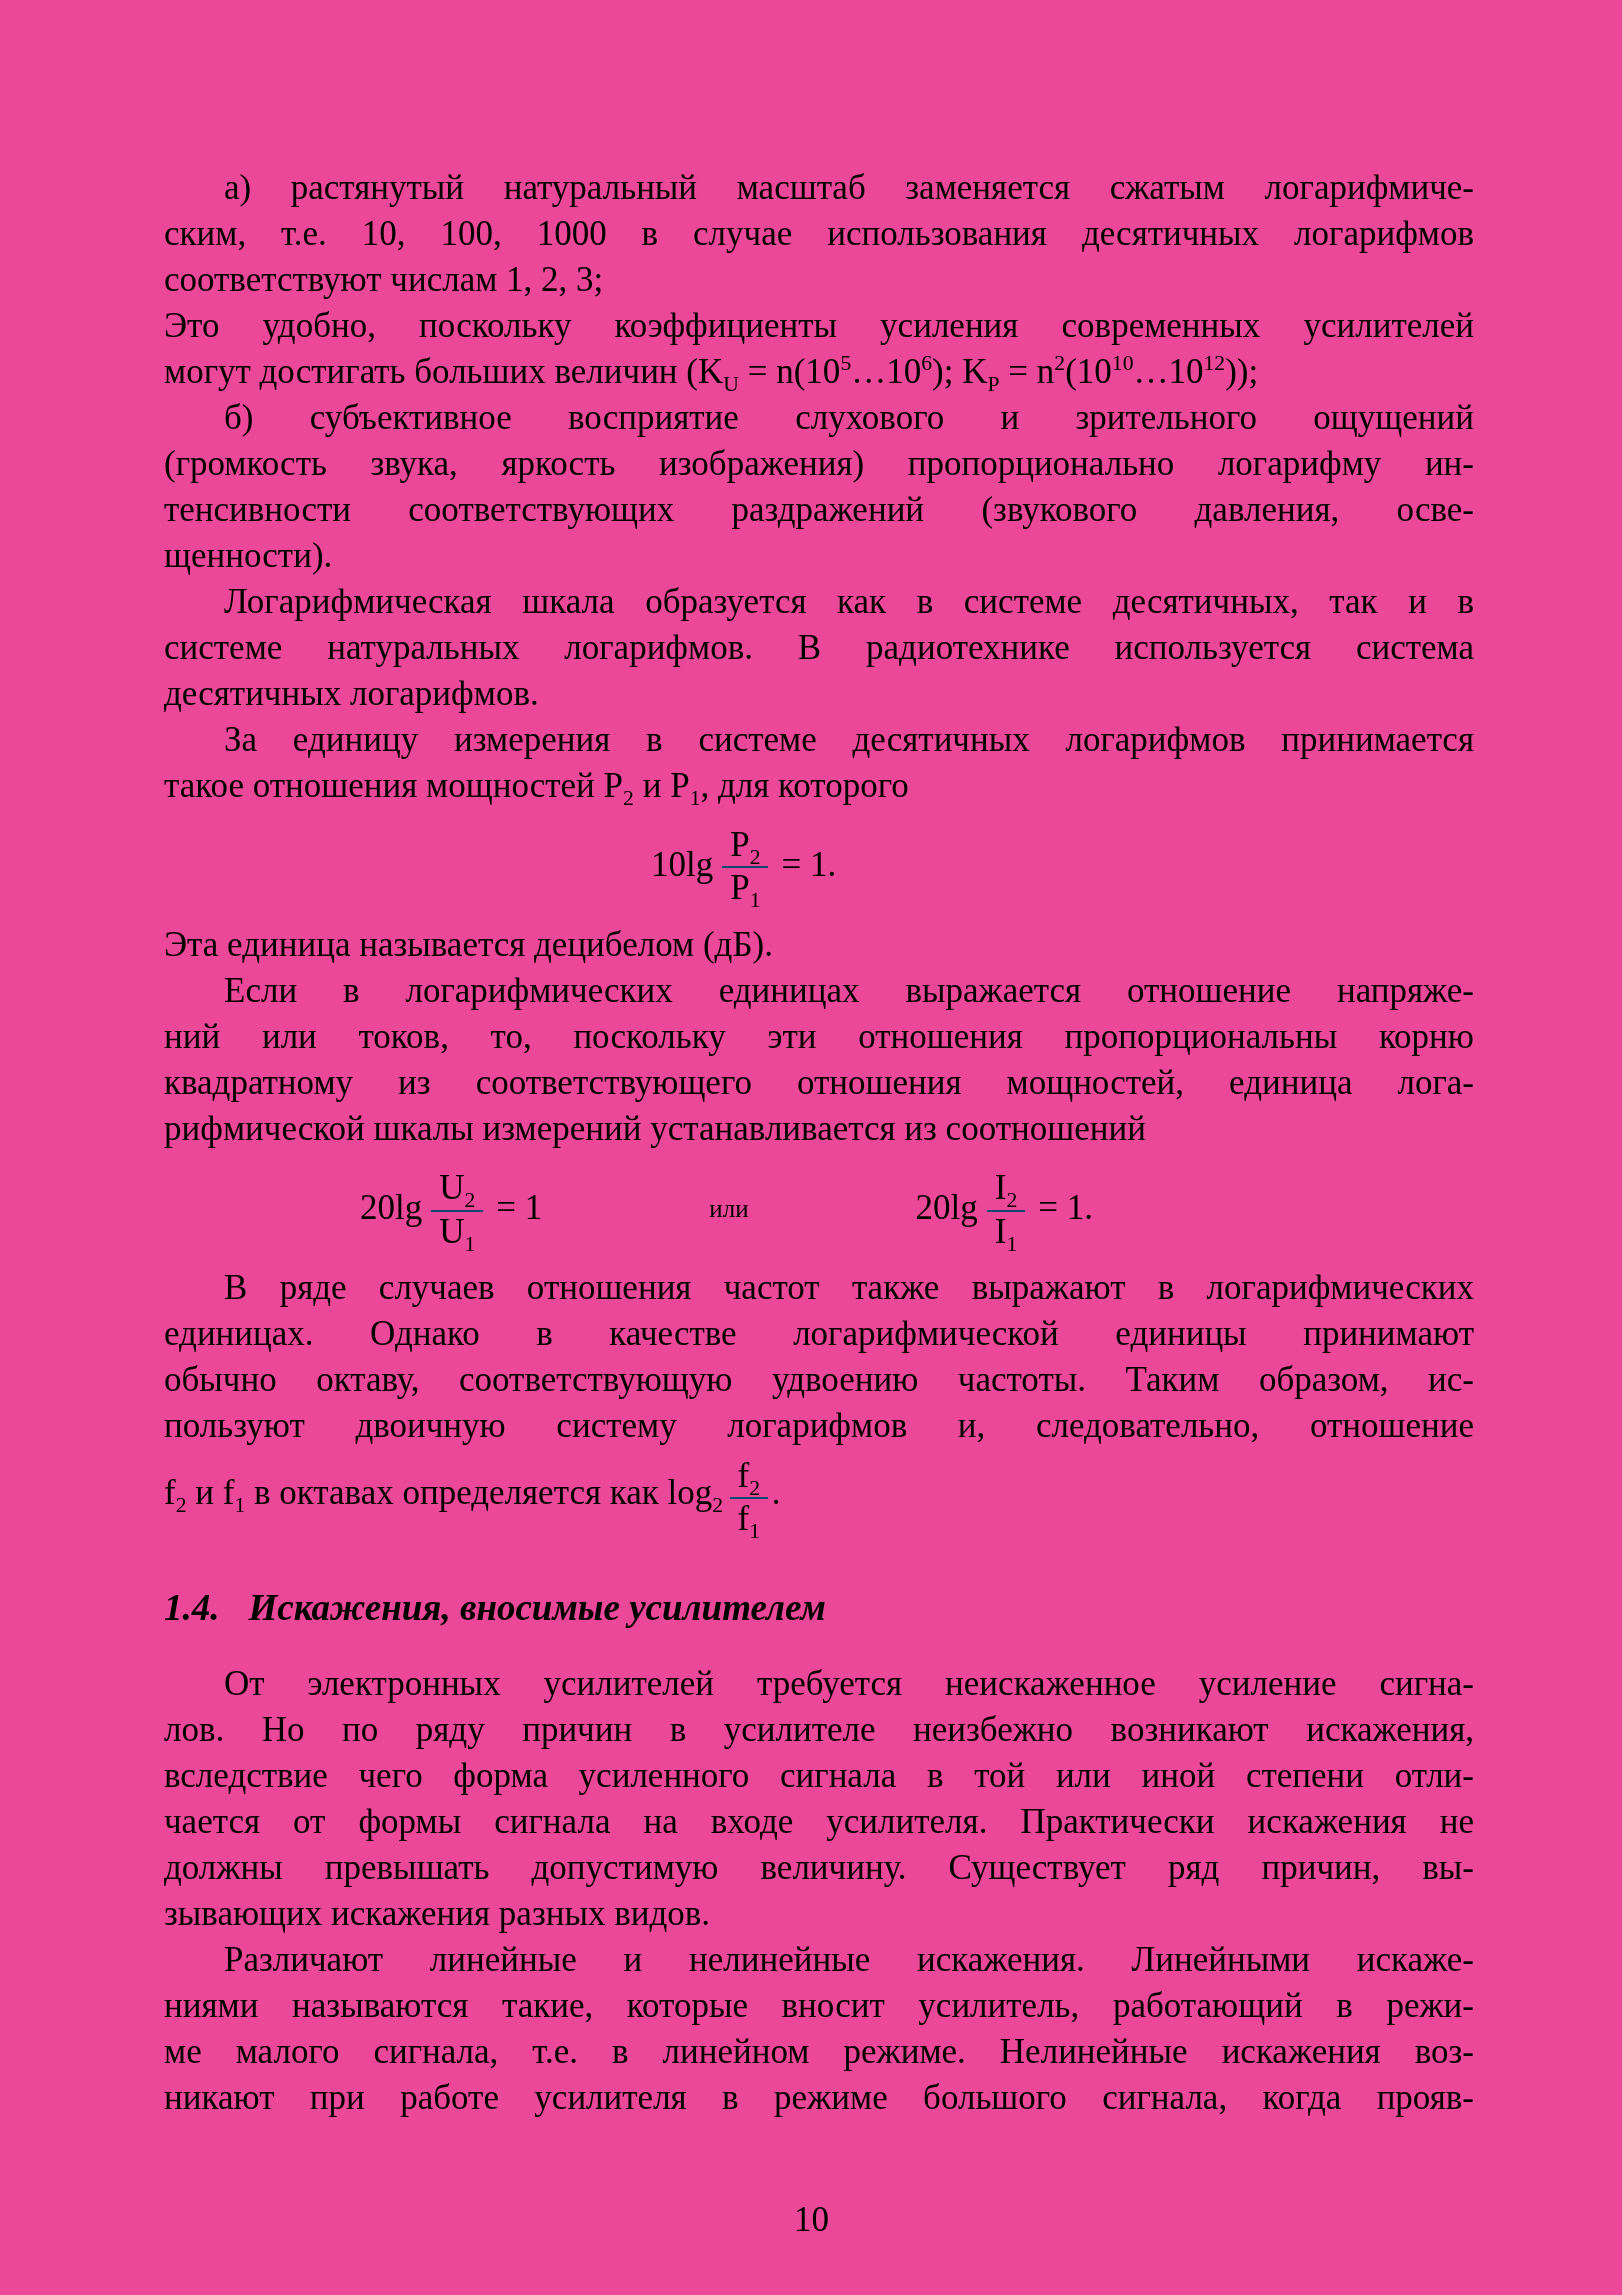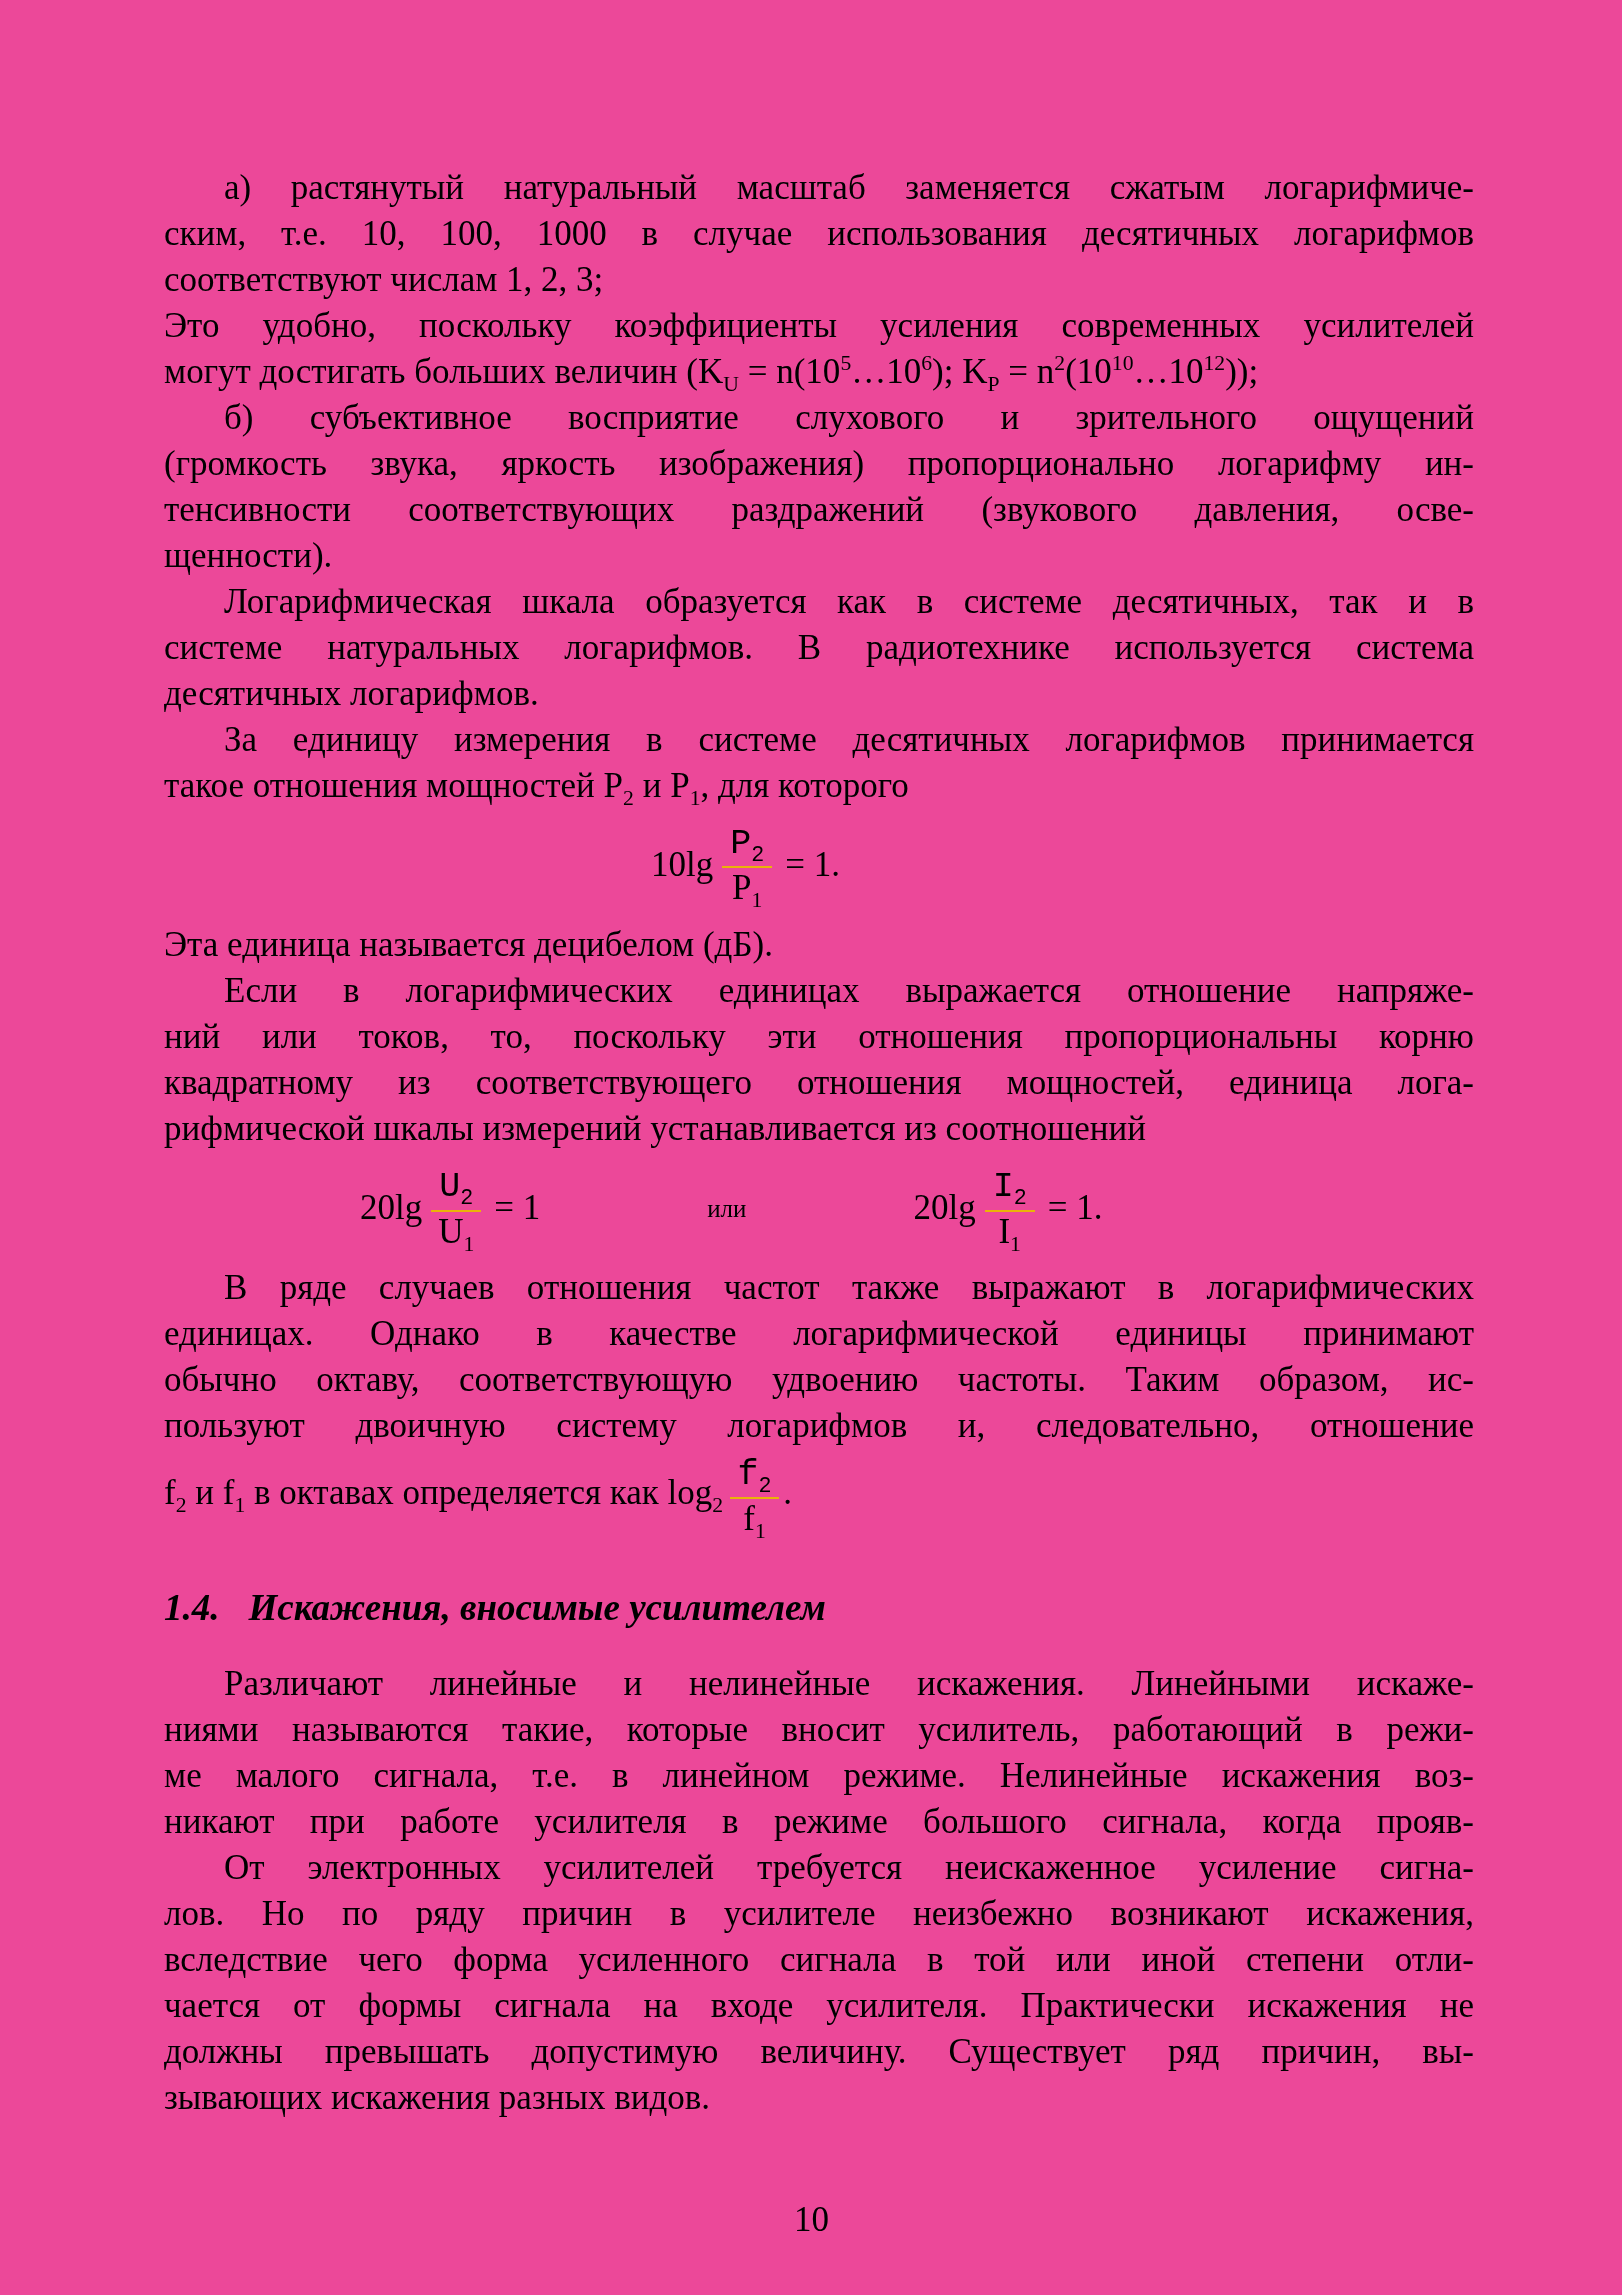--- a/index.html
+++ b/index.html
@@ -27,21 +27,21 @@
   sub { vertical-align:sub; }
 
   
   .formula { display:inline-flex; align-items:center; font-size:35px; line-height:1.15; white-space:nowrap;text-align:center; }
   .formula .fprefix { margin-right:5.2px; }
   .formula .fresult { margin-left:9.2px; }
   .frac {
     display:inline-flex; flex-direction:column; align-items:center;
     vertical-align:middle; margin:0 3.9px; font-size:35px; line-height:1.12;
   }
-  .frac .num { border-bottom:2px solid #eab308; padding:1.3px 7.9px 2.6px;font-family:Liberation Mono, monospace; }
+  .frac .num { border-bottom:2px solid #0c4a6e; padding:1.3px 7.9px 2.6px; }
   .frac .den { padding-top:0; }
   .formula-block { margin:14.4px 0 14.4px 487px; }
   .formula-row {
     display:flex; align-items:center;
     margin:14.4px 0 14.4px 196px; gap:167px;
     font-size:35px;
   }
   .or-word { font-size:25px; }
 
   .octave-line { line-height:46px; padding-top:5.2px; padding-bottom:5.2px; }
@@ -144,31 +144,31 @@
           <span class="num"><span>f</span><sub>2</sub></span>
           <span class="den"><span>f</span><sub>1</sub></span>
         </span><span>.</span></div>
   </div>
 
   <h2 class="section-heading">
     <span class="h-number">1.4.</span><span>Искажения, вносимые усилителем</span>
   </h2>
 
   <div class="para">
-    <div class="line indent">Различают линейные и нелинейные искажения. Линейными искаже-</div>
-    <div class="line">ниями называются такие, которые вносит усилитель, работающий в режи-</div>
-    <div class="line">ме малого сигнала, т.е. в линейном режиме. Нелинейные искажения воз-</div>
-    <div class="line">никают при работе усилителя в режиме большого сигнала, когда прояв-</div>
-  </div>
-
-  <div class="para">
     <div class="line indent">От электронных усилителей требуется неискаженное усиление сигна-</div>
     <div class="line">лов. Но по ряду причин в усилителе неизбежно возникают искажения,</div>
     <div class="line">вследствие чего форма усиленного сигнала в той или иной степени отли-</div>
     <div class="line">чается от формы сигнала на входе усилителя. Практически искажения не</div>
     <div class="line">должны превышать допустимую величину. Существует ряд причин, вы-</div>
     <div class="line last">зывающих искажения разных видов.</div>
   </div>
 
+  <div class="para">
+    <div class="line indent">Различают линейные и нелинейные искажения. Линейными искаже-</div>
+    <div class="line">ниями называются такие, которые вносит усилитель, работающий в режи-</div>
+    <div class="line">ме малого сигнала, т.е. в линейном режиме. Нелинейные искажения воз-</div>
+    <div class="line">никают при работе усилителя в режиме большого сигнала, когда прояв-</div>
+  </div>
+
   <div class="page-number">10</div>
 
 </div>
 
 
 </body></html>

